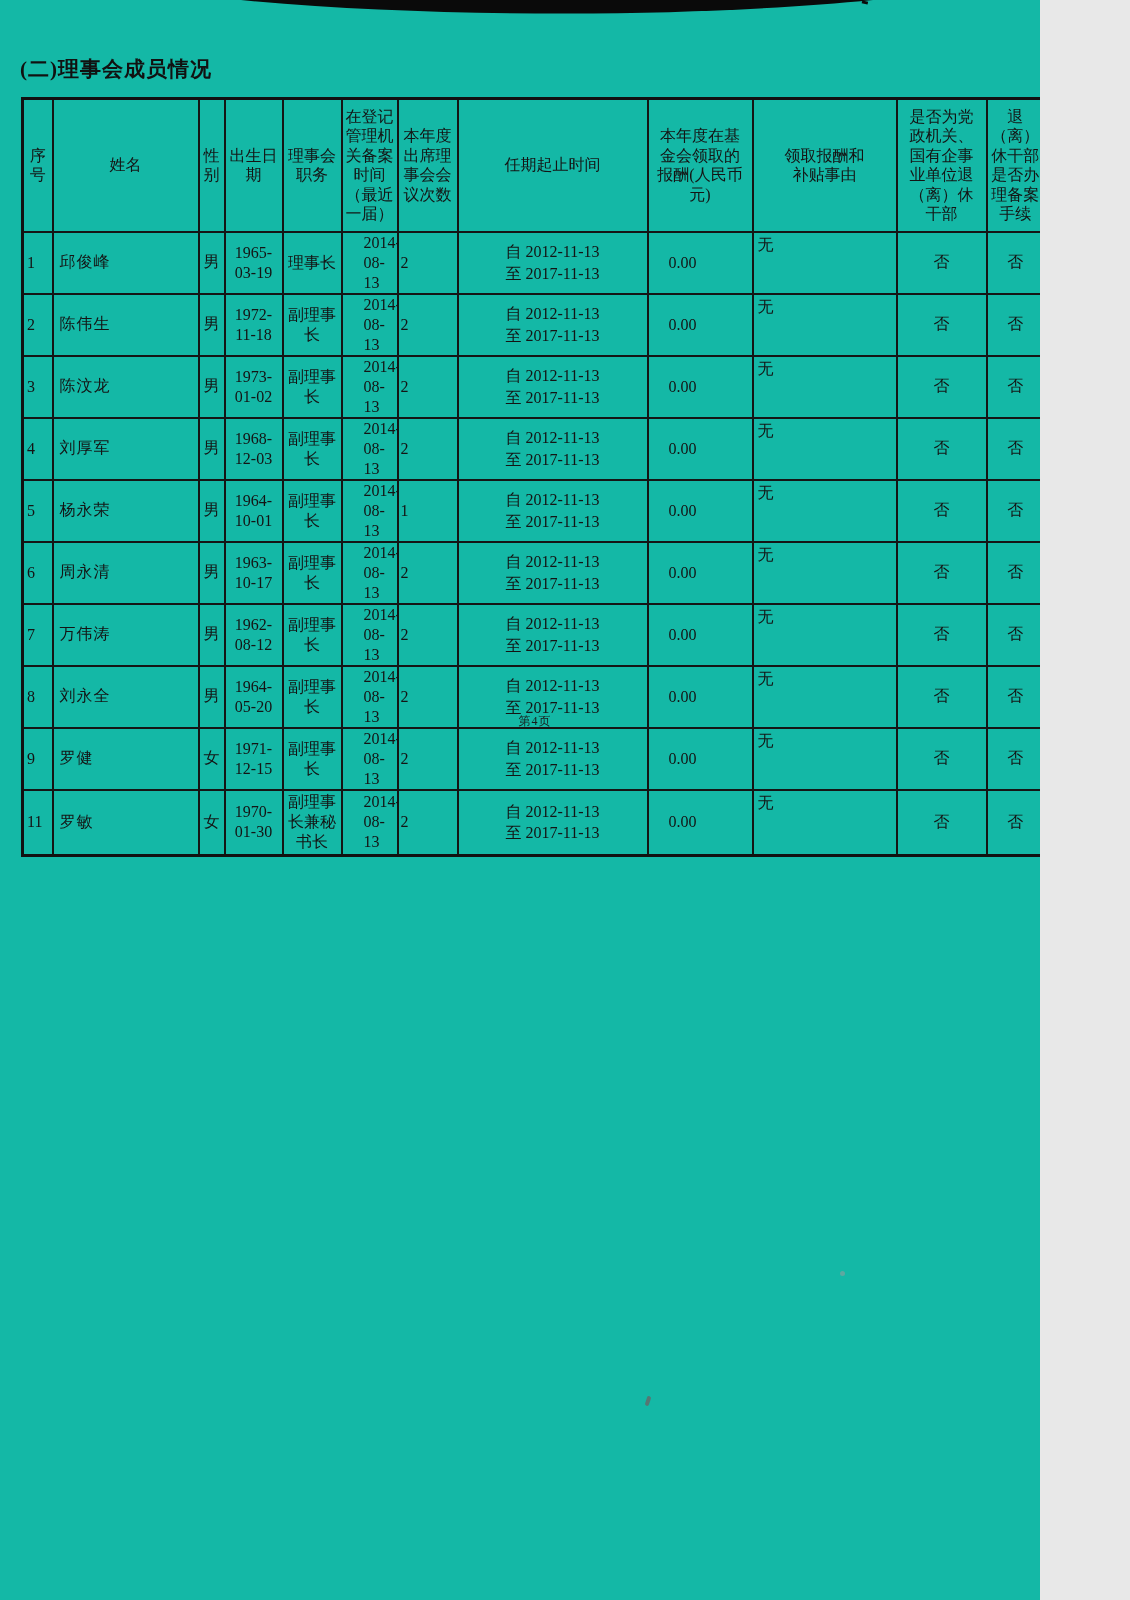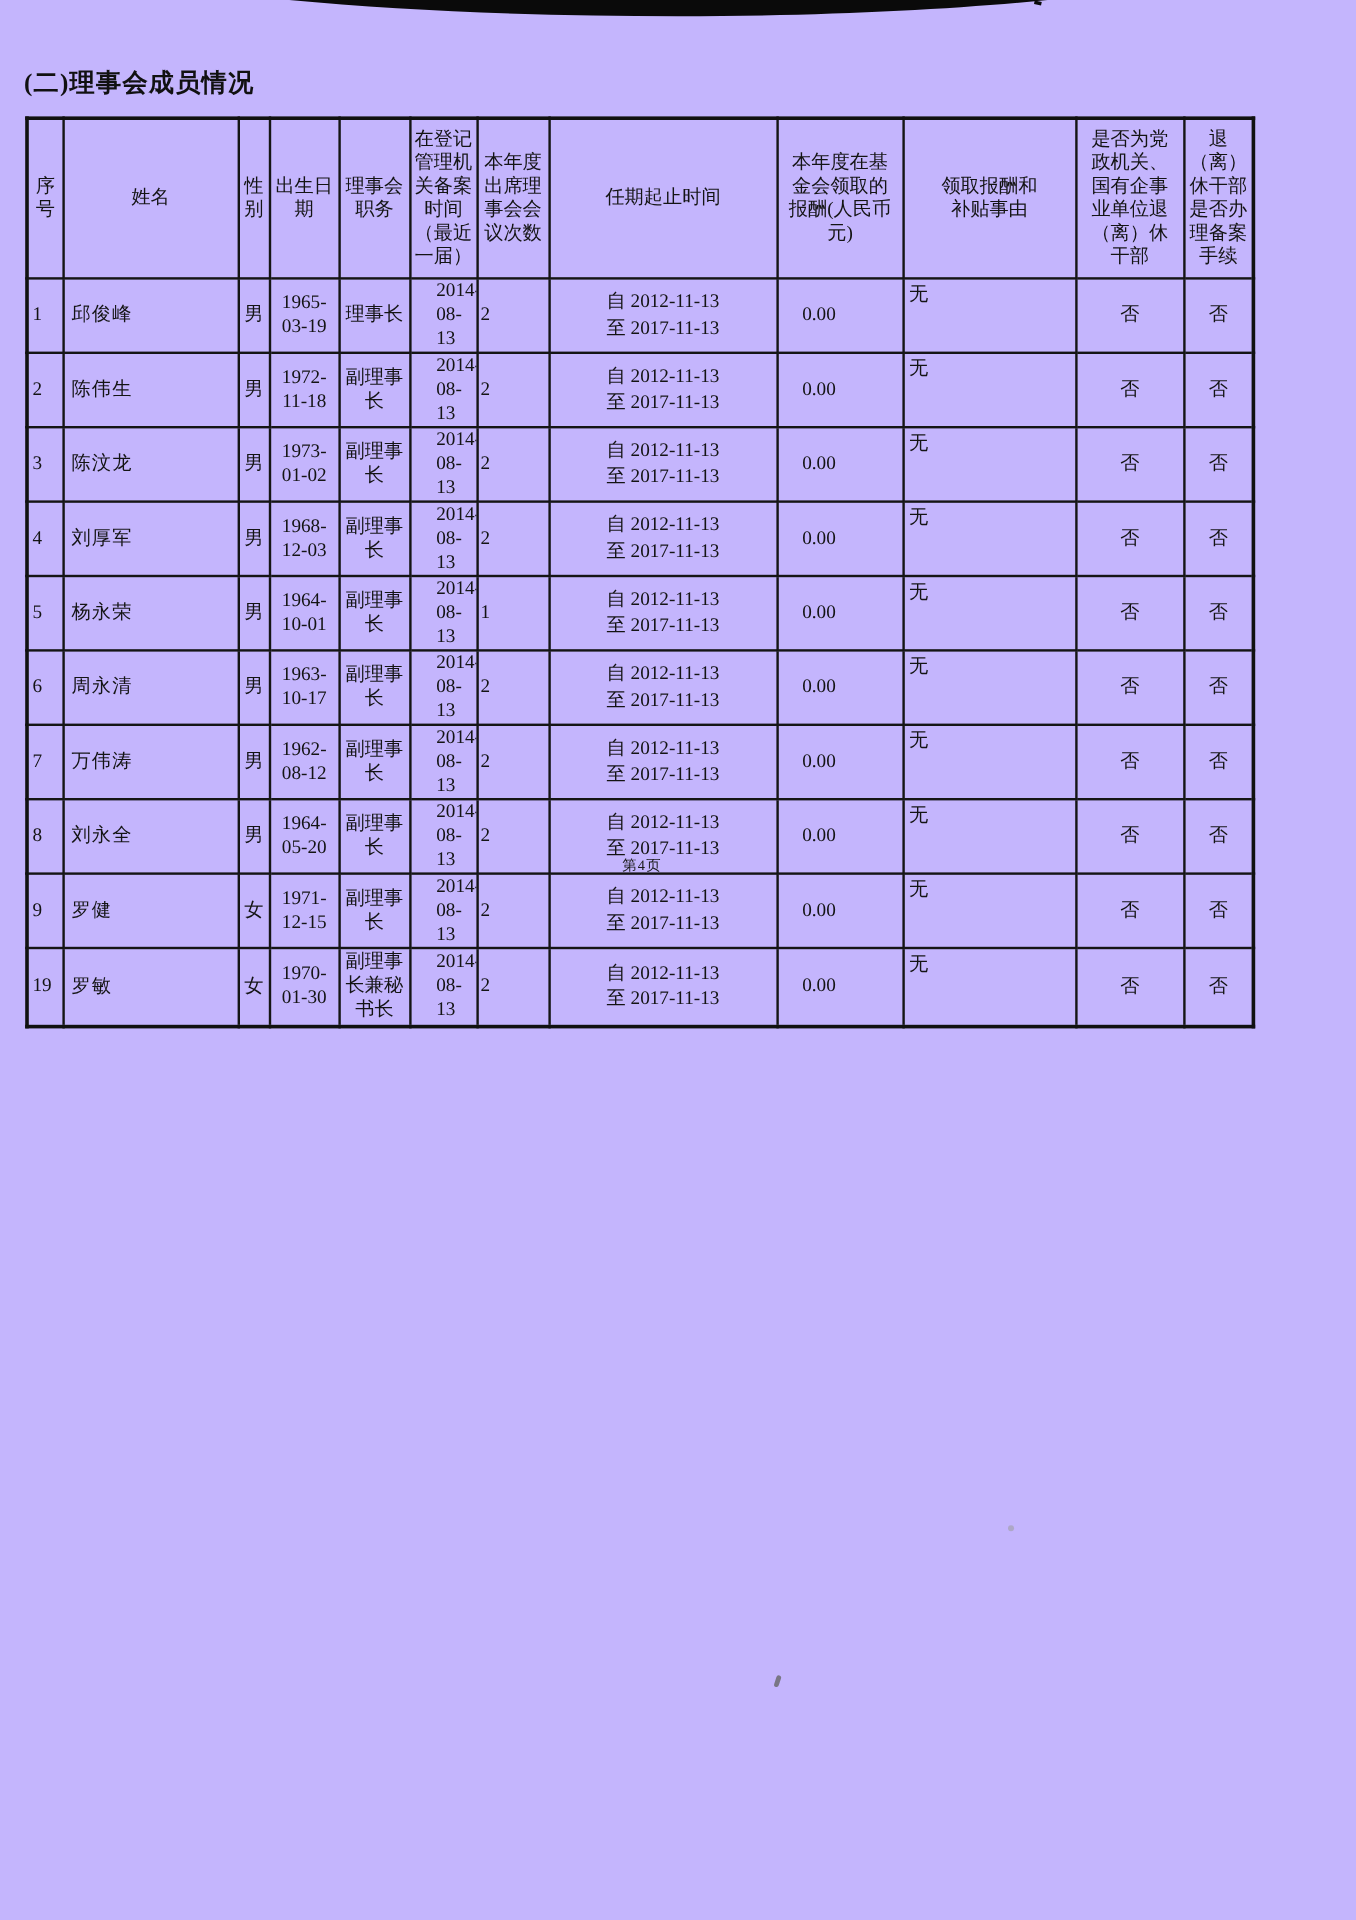--- a/index.html
+++ b/index.html
@@ -1,22 +1,22 @@
 <!DOCTYPE html>
 <html><head>
 <meta charset="utf-8">
 <style>
   * { margin: 0; padding: 0; box-sizing: border-box; }
   html, body { background: #e8e8e8; }
   body { width: 1130px; font-family: "Liberation Serif", "DejaVu Serif", serif; }
   .page {
     position: relative;
-    width: 1130px;
+    width: 1040px;
     height: 1600px;
-    background: #c4b5fd;
+    background: #14b8a6;
     color: #151515;
     overflow: hidden;
   }
   .scan-artifact { position: absolute; top: 0; left: 0; }
   .title {
     position: absolute;
     left: 20px;
     top: 55px;
     font-size: 21px;
     font-weight: bold;
@@ -317,21 +317,21 @@
         <span class="term-line">自 2012-11-13</span>
         <span class="term-line">至 2017-11-13</span>
       </div>
     </td>
     <td class="c-pay">0.00</td>
     <td class="c-reason">无</td>
     <td class="c-ret">否</td>
     <td class="c-filed">否</td>
   </tr>
         <tr>
-    <td class="c-no">19</td>
+    <td class="c-no">11</td>
     <td class="c-name">罗敏</td>
     <td class="c-gender">女</td>
     <td class="c-birth">1970-01-30</td>
     <td class="c-pos">副理事长兼秘书长</td>
     <td class="c-reg">2014-08-13</td>
     <td class="c-meet">2</td>
     <td class="c-term">
       <div class="term-block">
         <span class="term-line">自 2012-11-13</span>
         <span class="term-line">至 2017-11-13</span>

